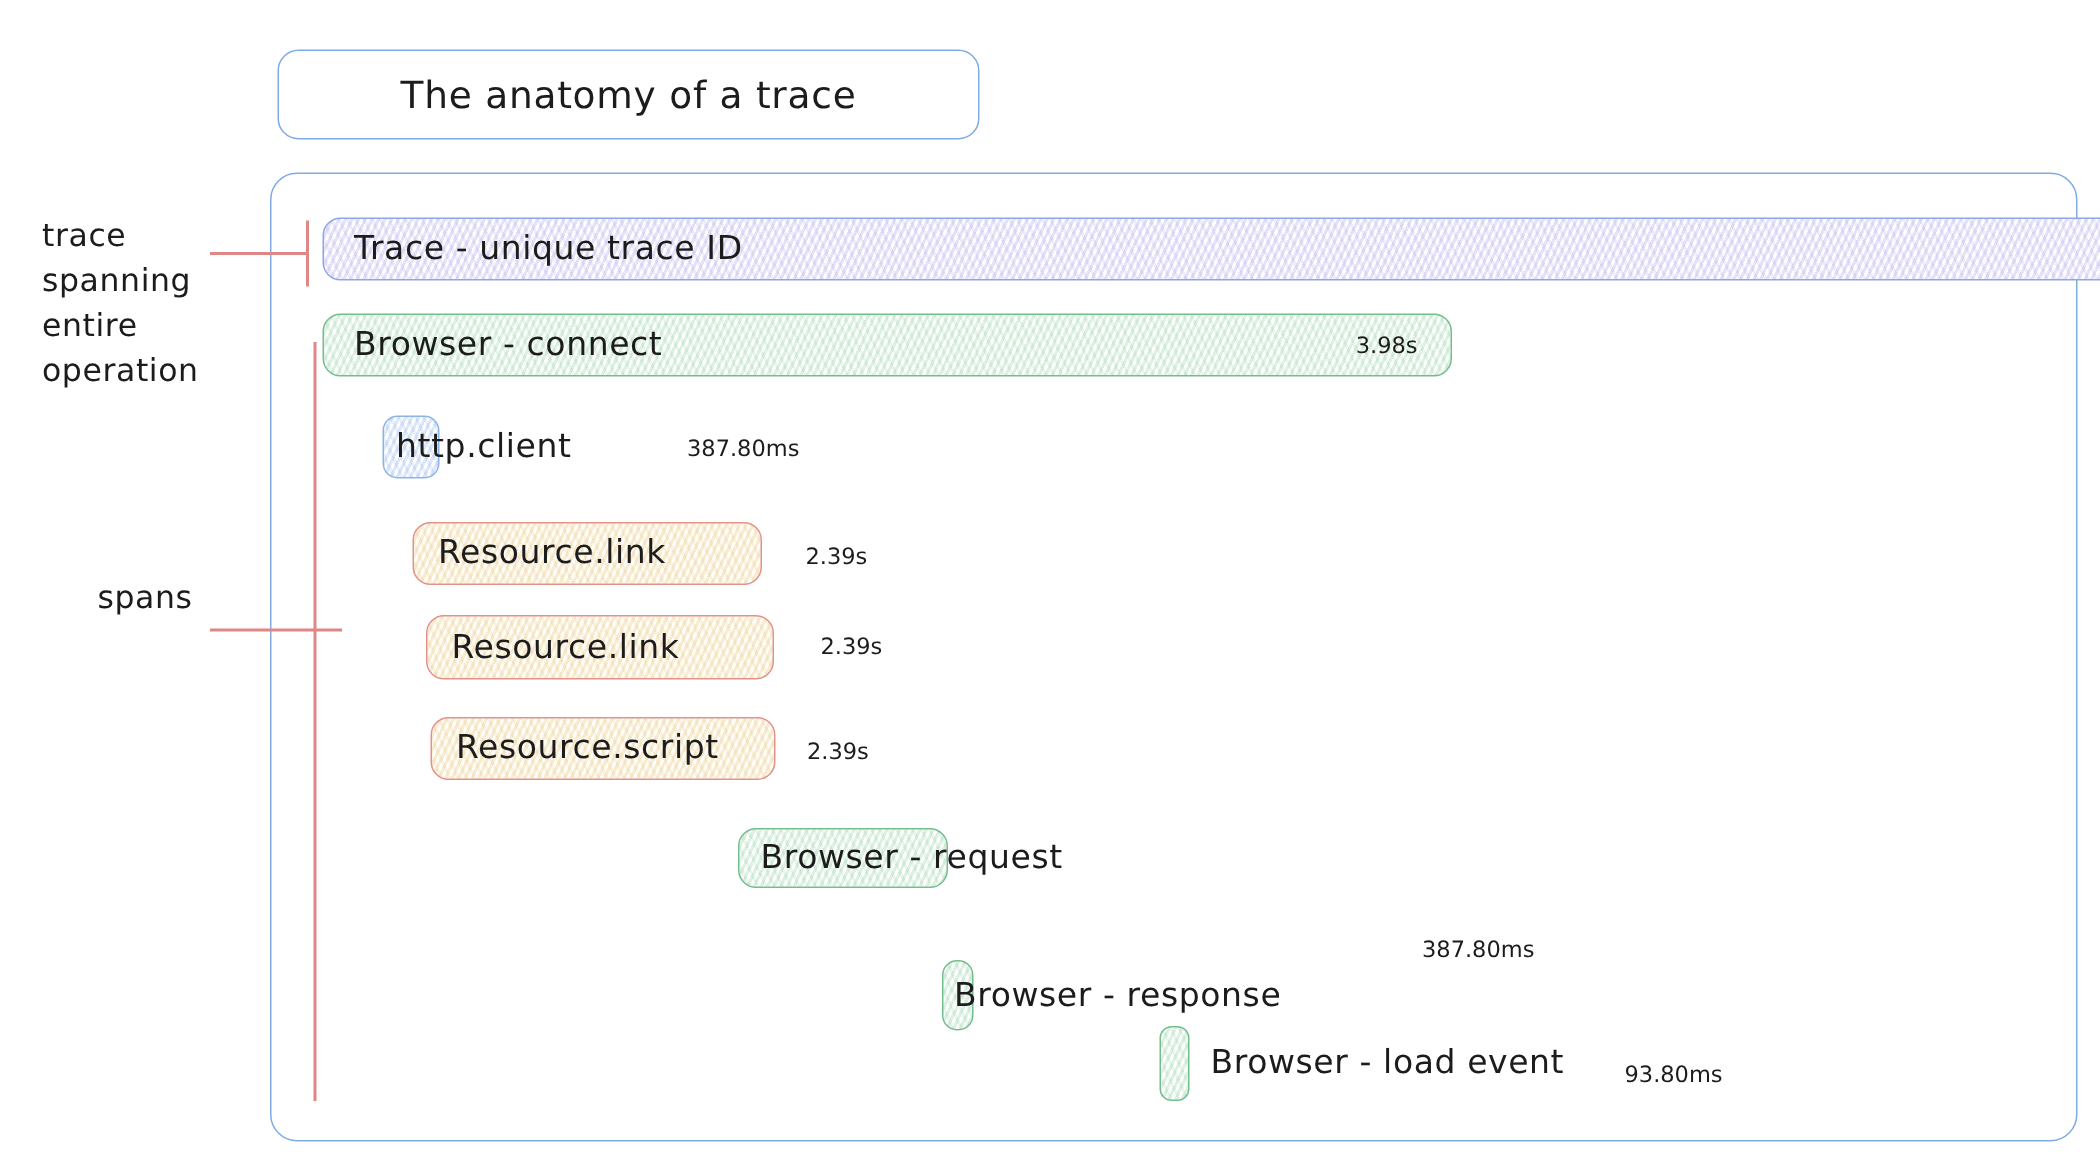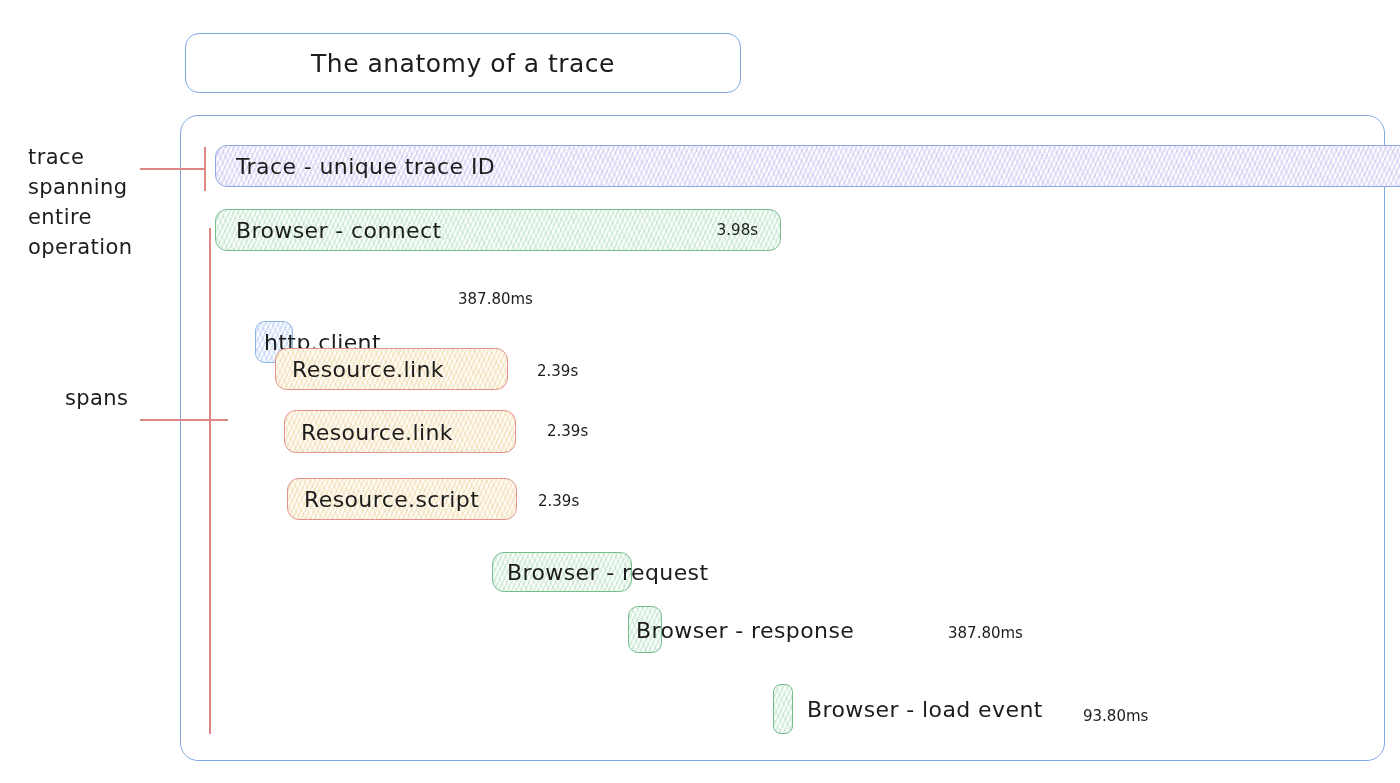--- a/index.html
+++ b/index.html
@@ -9,21 +9,21 @@
     height: 783px;
     background: #ffffff;
     font-family: "DejaVu Sans", sans-serif;
     color: #1c1c1c;
     overflow: hidden;
   }
   .abs { position: absolute; box-sizing: border-box; }
 
   
   .title-box {
-    left: 185px; top: 33px; width: 556px; height: 60px;
+    left: 185px; top: 33px; width: 468px; height: 60px;
     border: 1.6px solid var(--container-border);
     border-radius: 14px;
     display: flex; align-items: center; justify-content: center;
     font-size: 25px; letter-spacing: 0.5px;
     background: #fff;
   }
   .canvas-frame {
     left: 180px; top: 115px; width: 1205px; height: 646px;
     border: 1.6px solid var(--container-border);
     border-radius: 18px;
@@ -62,21 +62,20 @@
       repeating-linear-gradient(115deg, rgba(80,175,110,0.18) 0 2px, rgba(255,255,255,0) 2px 4px),
       repeating-linear-gradient(65deg, rgba(80,175,110,0.11) 0 2px, rgba(255,255,255,0) 2px 5px),
       #fdfffd;
   }
   .blue {
     border: 1.5px solid var(--blue-border);
     background:
       repeating-linear-gradient(115deg, rgba(90,140,225,0.20) 0 2px, rgba(255,255,255,0) 2px 4px),
       repeating-linear-gradient(65deg, rgba(90,140,225,0.12) 0 2px, rgba(255,255,255,0) 2px 5px),
       #fdfeff;
-    margin-top: 44px;
   }
   .yellow {
     border: 1.5px solid var(--yellow-border);
     background:
       repeating-linear-gradient(115deg, rgba(225,180,95,0.24) 0 2px, rgba(255,255,255,0) 2px 4px),
       repeating-linear-gradient(65deg, rgba(225,180,95,0.14) 0 2px, rgba(255,255,255,0) 2px 5px),
       #fffdf7;
   }
 
   
@@ -110,21 +109,21 @@
 <div class="red-h" style="left:140px; top:168px; width:64px;"></div>
 <div class="red-v" style="left:204px; top:147px; height:44px;"></div>
 <div class="red-h" style="left:140px; top:419px; width:88px;"></div>
 <div class="red-v" style="left:209px; top:228px; height:506px;"></div>
 
 <div class="bar purple" style="left:215px; top:145px; width:1276px; height:42px;">
   <span class="bar-label">Trace - unique trace ID</span>
   <span class="bar-duration" style="font-size:16px;">6.69s</span>
 </div>
 
-<div class="bar green" style="left:215px; top:209px; width:566px; height:42px;padding-left:30px;">
+<div class="bar green" style="left:215px; top:209px; width:753px; height:42px;padding-left:30px;">
   <span class="bar-label">Browser - connect</span>
   <span class="bar-duration">3.98s</span>
 </div>
 
 <div class="bar blue" style="left:255px; top:277px; width:38px; height:42px; border-radius:10px;">
   <span class="bar-label" style="left:8px;">http.client</span>
 </div>
 <span class="duration" style="left:458px; top:290px;">387.80ms</span>
 
 <div class="bar yellow" style="left:275px; top:348px; width:233px; height:42px;">
@@ -139,21 +138,21 @@
 
 <div class="bar yellow" style="left:287px; top:478px; width:230px; height:42px;padding-left:32px;">
   <span class="bar-label" style="left:16px;">Resource.script</span>
 </div>
 <span class="duration" style="left:538px; top:492px;">2.39s</span>
 
 <div class="bar green" style="left:492px; top:552px; width:140px; height:40px;padding-left:32px;">
   <span class="bar-label" style="left:14px;">Browser - request</span>
 </div>
 
-<div class="bar green" style="left:628px; top:606px; width:34px; height:47px; border-radius:10px;">
+<div class="bar green" style="left:628px; top:640px; width:21px; height:47px; border-radius:10px;">
   <span class="bar-label" style="left:7px;">Browser - response</span>
 </div>
 <span class="duration" style="left:948px; top:624px;">387.80ms</span>
 
 <div class="bar green" style="left:773px; top:684px; width:20px; height:50px; border-radius:8px;">
   <span class="bar-label" style="left:5px;margin-left:28px;">Browser - load event</span>
 </div>
 <span class="duration" style="left:1083px; top:707px;">93.80ms</span>
 
 </body></html>

